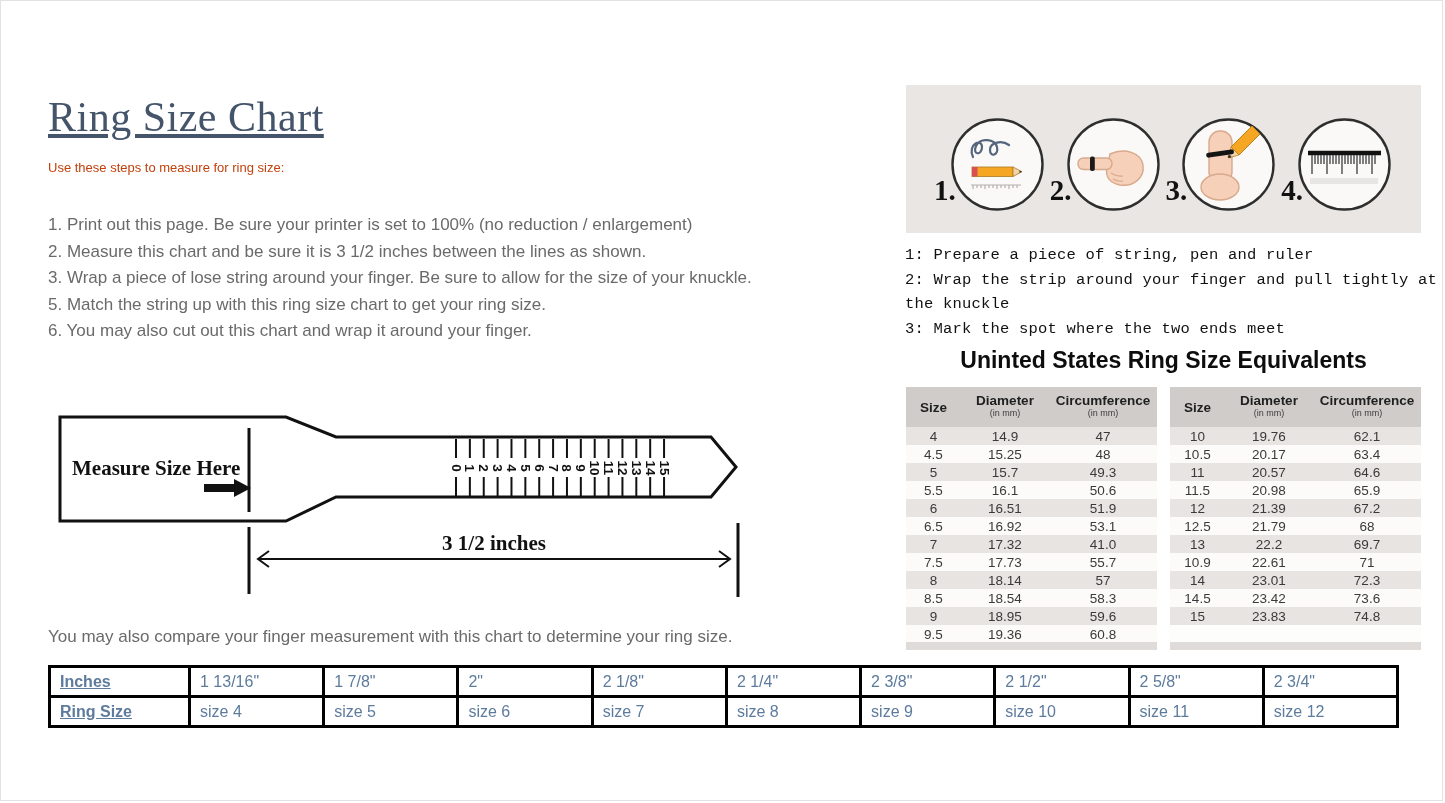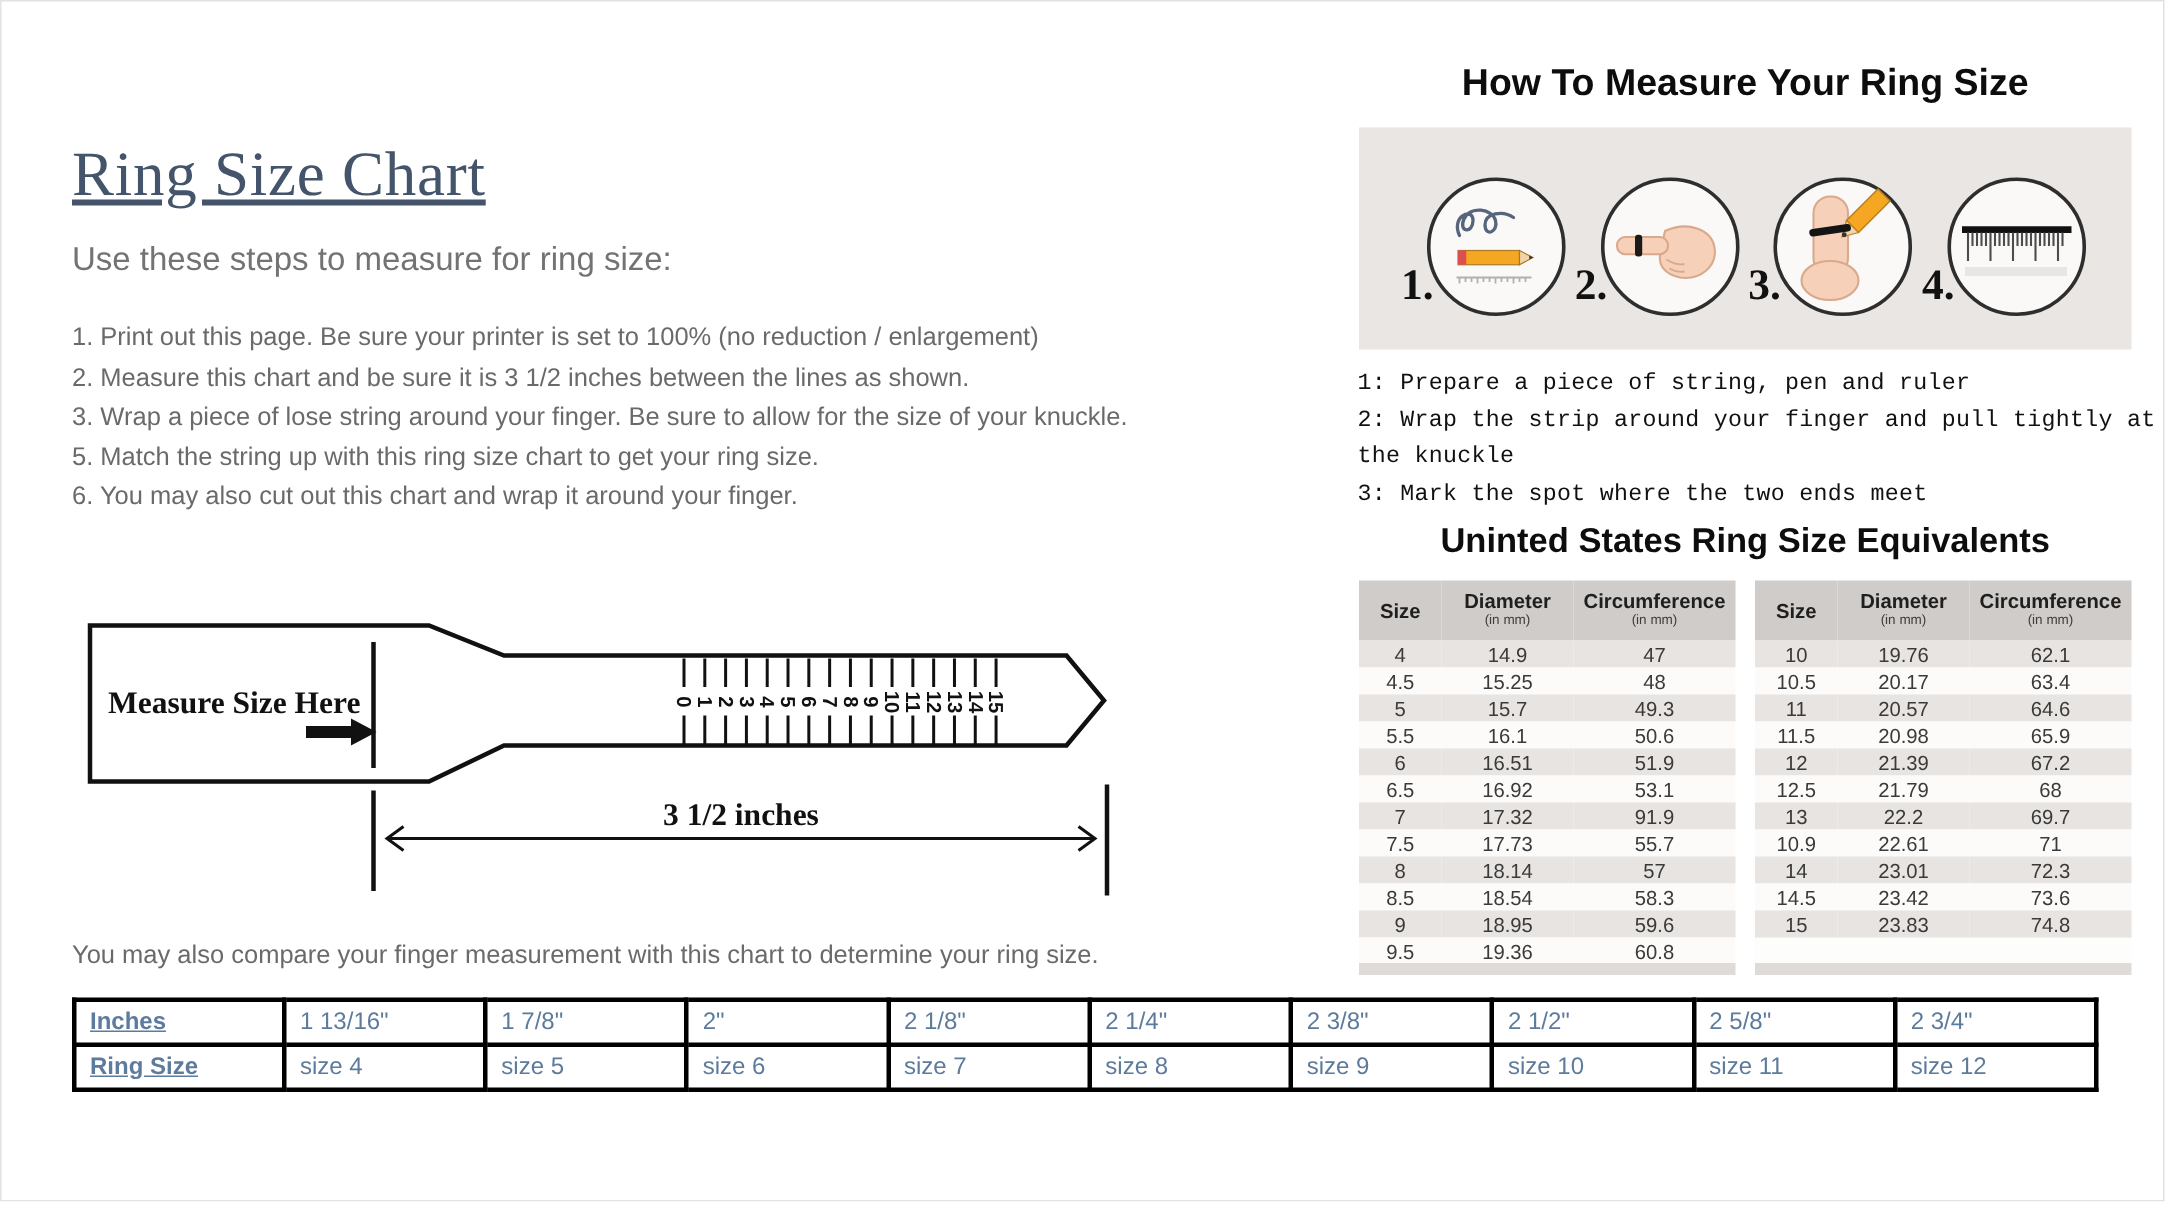--- a/index.html
+++ b/index.html
@@ -8,21 +8,21 @@
     position:relative; width:1443px; height:801px;
     border:1px solid #e2e2e2; background:#fff; overflow:hidden;
     font-family:"Liberation Sans", sans-serif;
   }
   
   .title {
     position:absolute; left:47px; top:92px; margin:0;
     font-family:"Liberation Serif", serif; font-weight:400;
     font-size:42px; color:#44546a; letter-spacing:.5px;text-decoration:underline;
   }
-  .intro { position:absolute; left:47px; top:159px; font-size:22px; color:#737373; }
+  .intro { position:absolute; left:47px; top:159px; font-size:13px; color:#c2410c; }
   .instruction-list {
     position:absolute; left:47px; top:211px; margin:0; padding:0;
     list-style:none; font-size:17px; color:#6a6a6a; line-height:26.6px;
   }
   .note { position:absolute; left:47px; top:626px; font-size:17px; color:#6a6a6a; }
   .ruler-svg { position:absolute; left:47px; top:410px; }
   .ruler-svg text { user-select:none; }
   
   .bottom-table {
     position:absolute; left:47px; top:664px; width:1351px;
@@ -186,21 +186,20 @@
           <td>size 7</td>
           <td>size 8</td>
           <td>size 9</td>
           <td>size 10</td>
           <td>size 11</td>
           <td>size 12</td>
         </tr>
       </tbody>
   </table>
 
-  <h2 class="howto-title">How To Measure Your Ring Size</h2>
 
   <div class="howto-panel">
     <div class="howto-item">
       <span class="howto-num">1.</span>
       <svg width="97" height="97" viewBox="0 0 97 97">
         <circle cx="48.5" cy="48.5" r="45" fill="#faf9f8" stroke="#2e2e2e" stroke-width="2.4"></circle>
         <path d="M24,41 C18,28 33,22 33,31 C33,40 23,39 27,30 C31,21 46,23 48,31 C50,39 41,42 41,34 C41,26 53,24 60,29" fill="none" stroke="#55657c" stroke-width="2.2" stroke-linecap="round"></path>
         <rect x="23" y="51" width="41" height="9.5" fill="#f5a623" stroke="#a97b20" stroke-width="0.8"></rect>
         <rect x="23" y="51" width="5.5" height="9.5" fill="#da5050"></rect>
         <polygon points="64,51 73,55.7 64,60.5" fill="#f2d3ab" stroke="#a97b20" stroke-width="0.8"></polygon>
@@ -291,21 +290,21 @@
               <td>51.9</td>
             </tr>
             <tr class="plain">
               <td>6.5</td>
               <td>16.92</td>
               <td>53.1</td>
             </tr>
             <tr class="alt">
               <td>7</td>
               <td>17.32</td>
-              <td>91.9</td>
+              <td>41.0</td>
             </tr>
             <tr class="plain">
               <td>7.5</td>
               <td>17.73</td>
               <td>55.7</td>
             </tr>
             <tr class="alt">
               <td>8</td>
               <td>18.14</td>
               <td>57</td>

